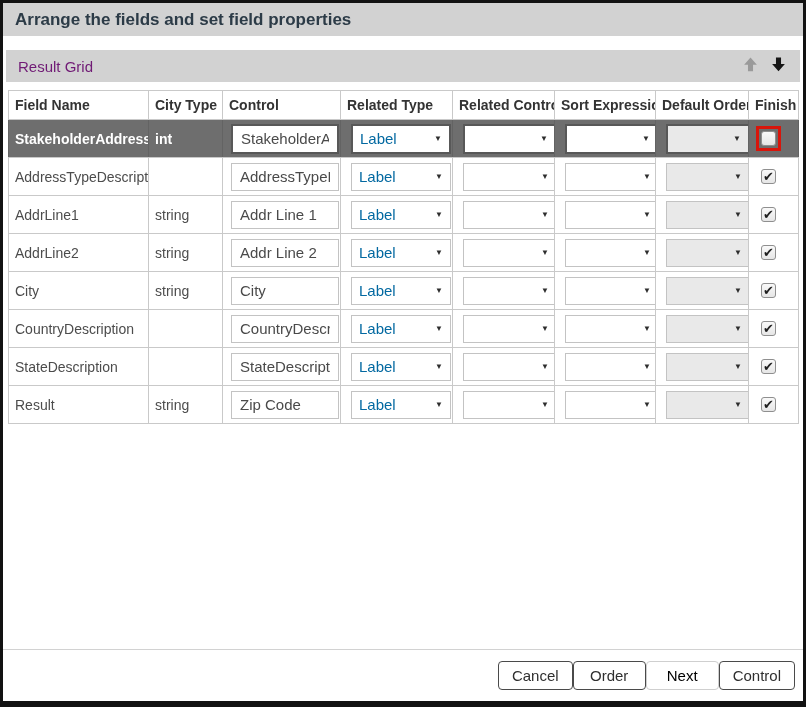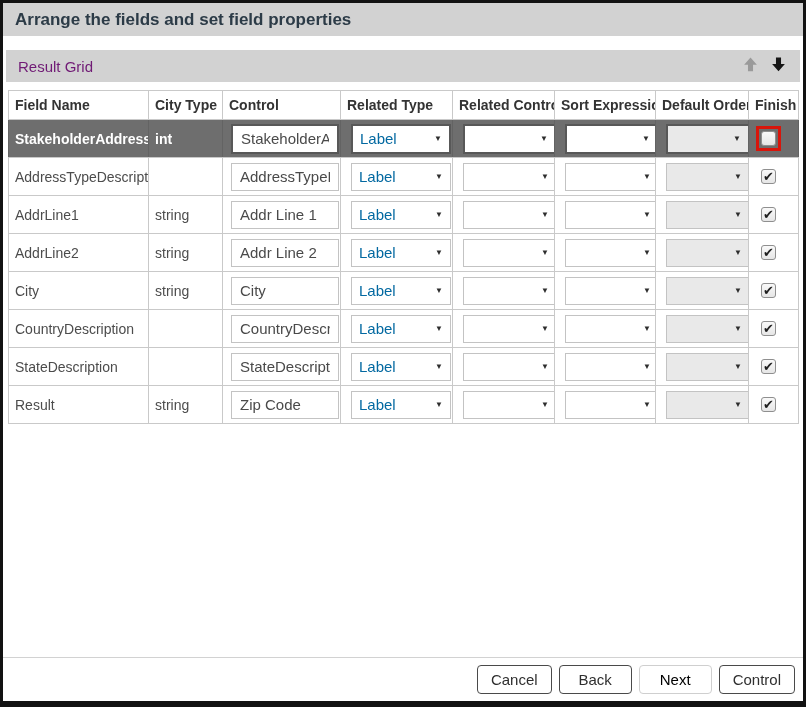--- a/index.html
+++ b/index.html
@@ -63,23 +63,23 @@
   .cb-wrap { display:inline-flex; border:3px solid transparent; padding:2px; margin-left:1px; }
   .cb-wrap.highlight { border-color:#d9150b; }
   .checkbox {
     width:15px; height:15px; border:1px solid #8f8f8f; border-radius:3px;
     background:linear-gradient(#f9f9f9,#e6e6e6);
     display:inline-flex; align-items:center; justify-content:center;
     font-size:13px; line-height:1; color:#1e1e1e; cursor:pointer;
   }
   .flex-spacer { flex:1; }
   .footer {
-    flex:none; height:44px; border-top:1px solid #d2d2d2;
+    flex:none; height:52px; border-top:1px solid #d2d2d2;
     display:flex; align-items:center; justify-content:flex-end;
-    gap:7px; padding-right:8px; background:#fff;
+    padding-right:8px; background:#fff;
   }
   .btn {
     height:29px; min-width:73px; padding:0 13px;
     background:#fff; border:1px solid #4a4a4a; border-radius:4px;
     font-size:15px; color:#2f2f2f; font-family:inherit;
     display:inline-flex; align-items:center; justify-content:center; cursor:pointer;
   }
   .btn.disabled { color:#000000; border-color:#cfcfcf; cursor:default; }
 </style>
 </head>
@@ -426,18 +426,18 @@
     </td>
   </tr>
         </tbody>
     </table>
   </div>
 
   <div class="flex-spacer"></div>
 
   <div class="footer">
       <button class="btn">Cancel</button>
-      <button class="btn">Back</button>
+      <button class="btn">Order</button>
       <button class="btn disabled" disabled="">Next</button>
       <button class="btn">Control</button>
     </div>
 
 </div>
 
 </body></html>

